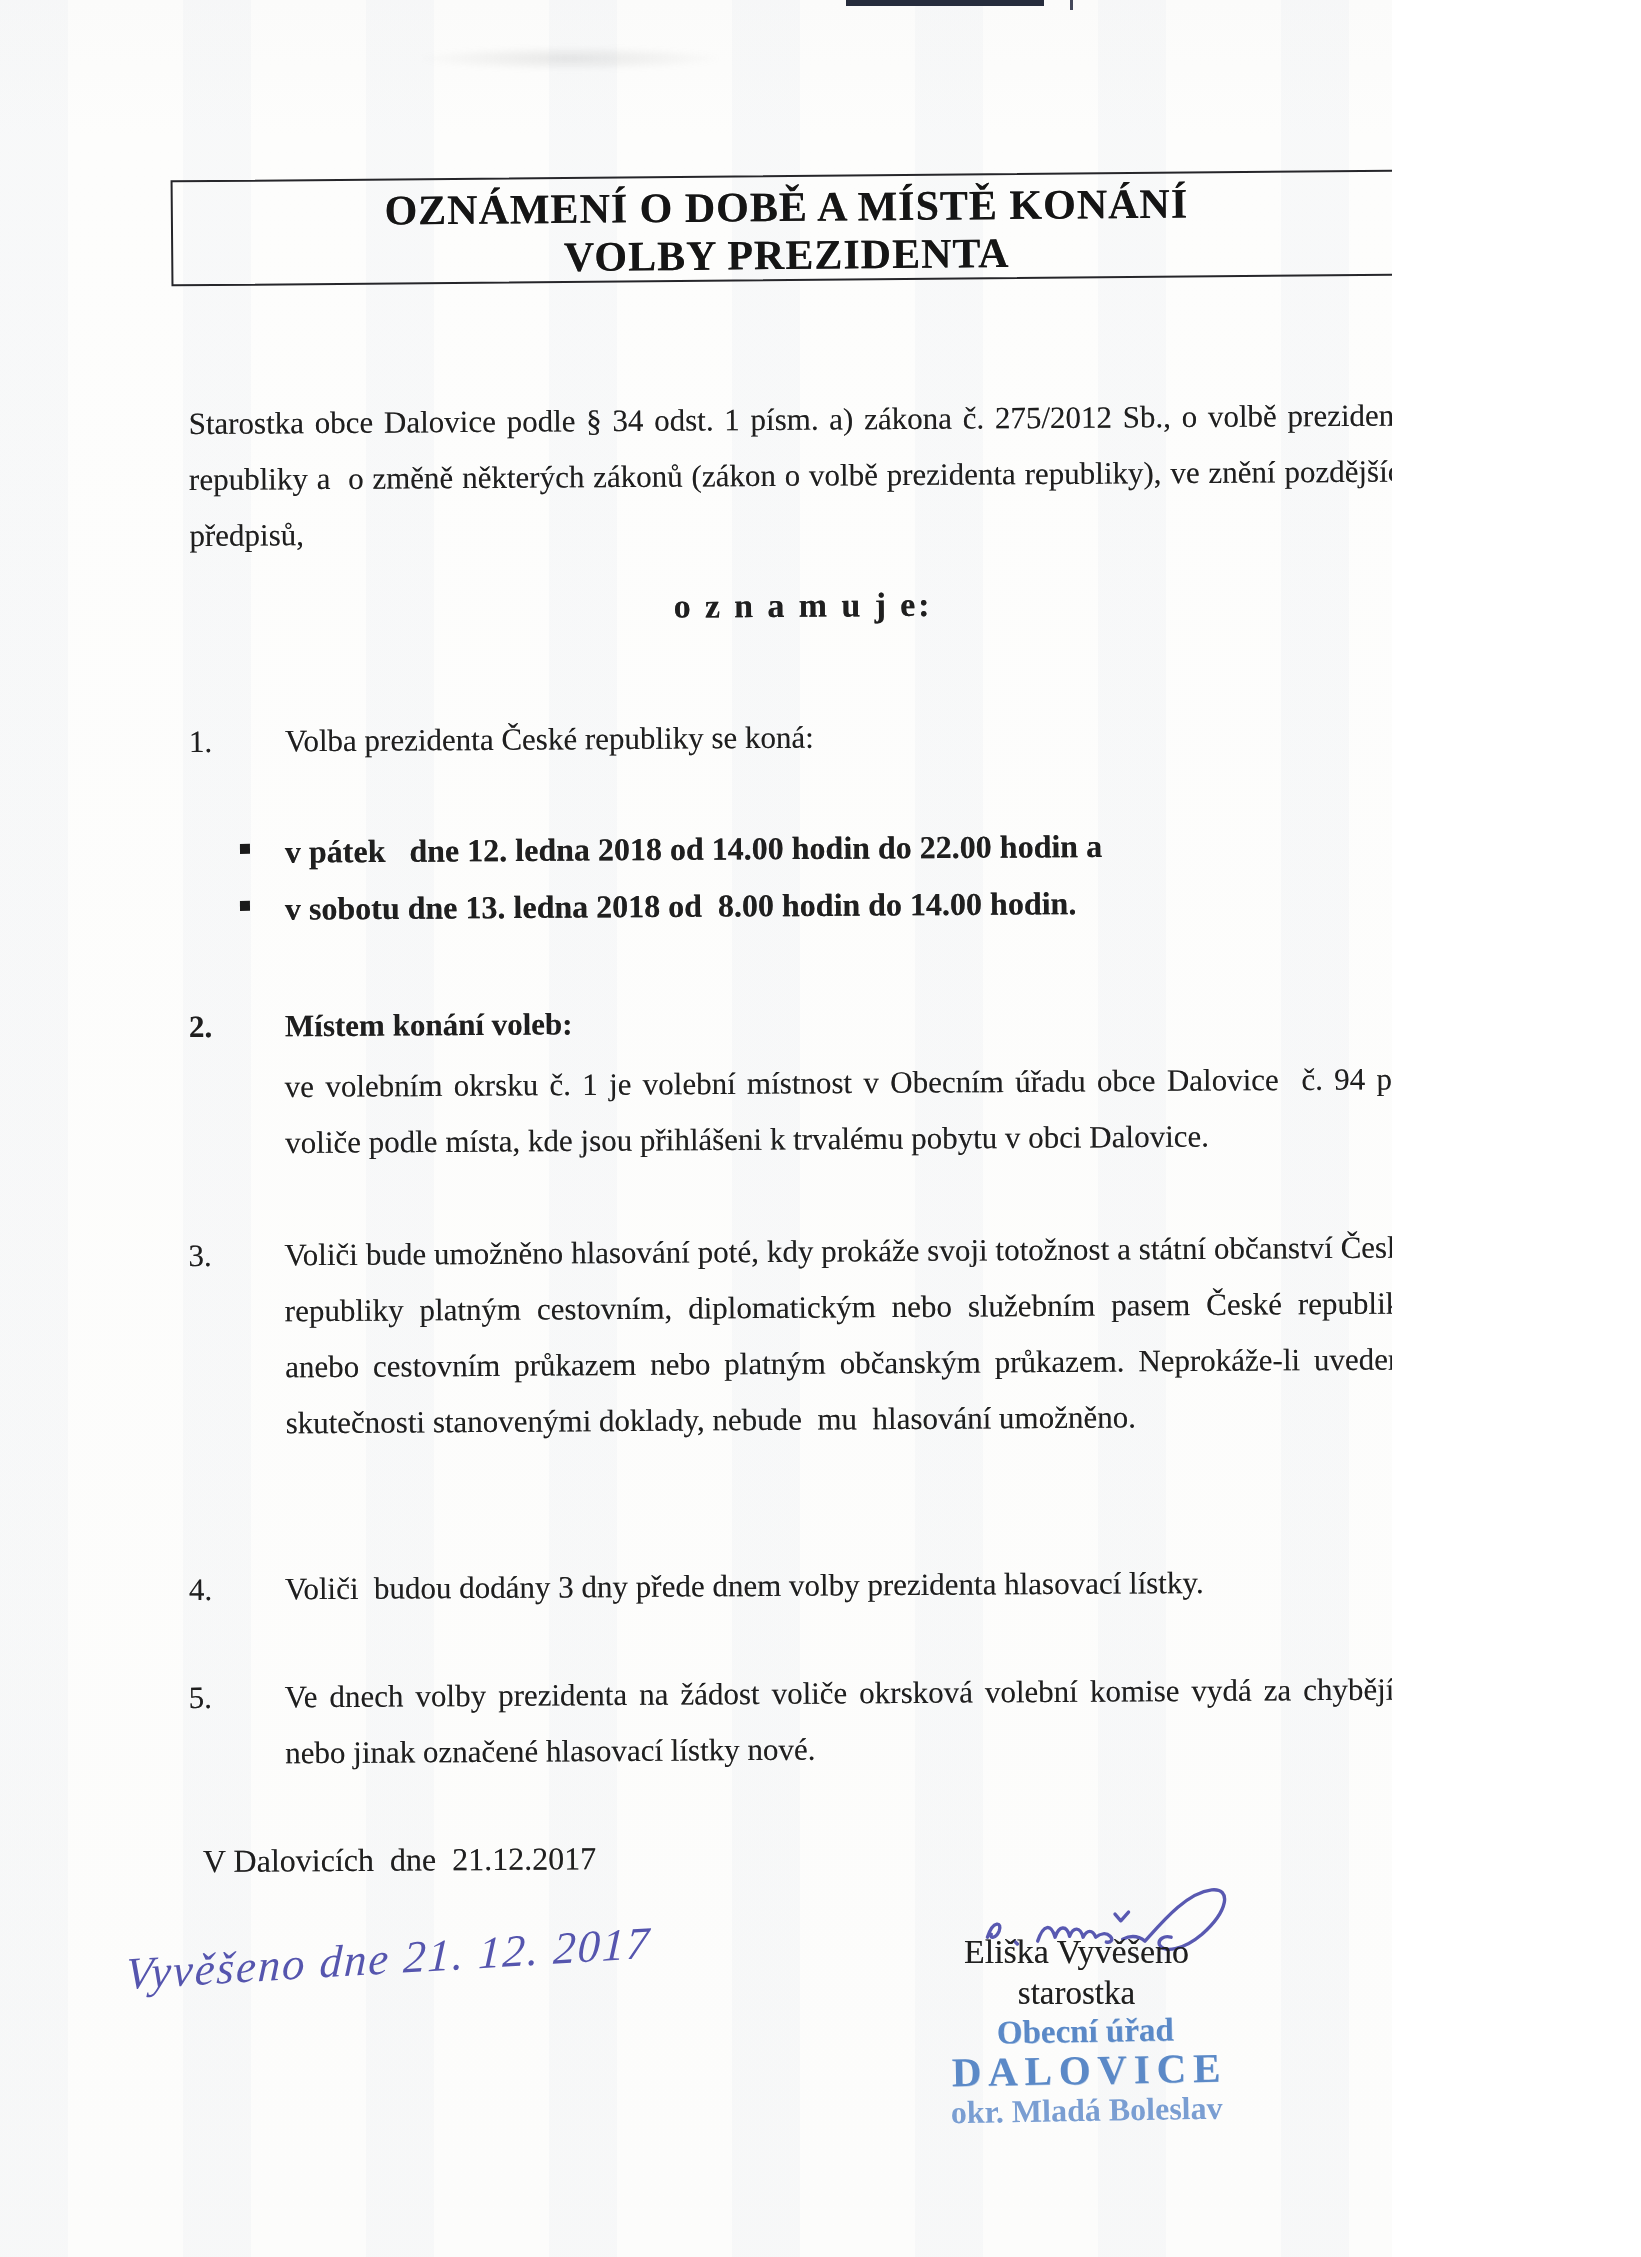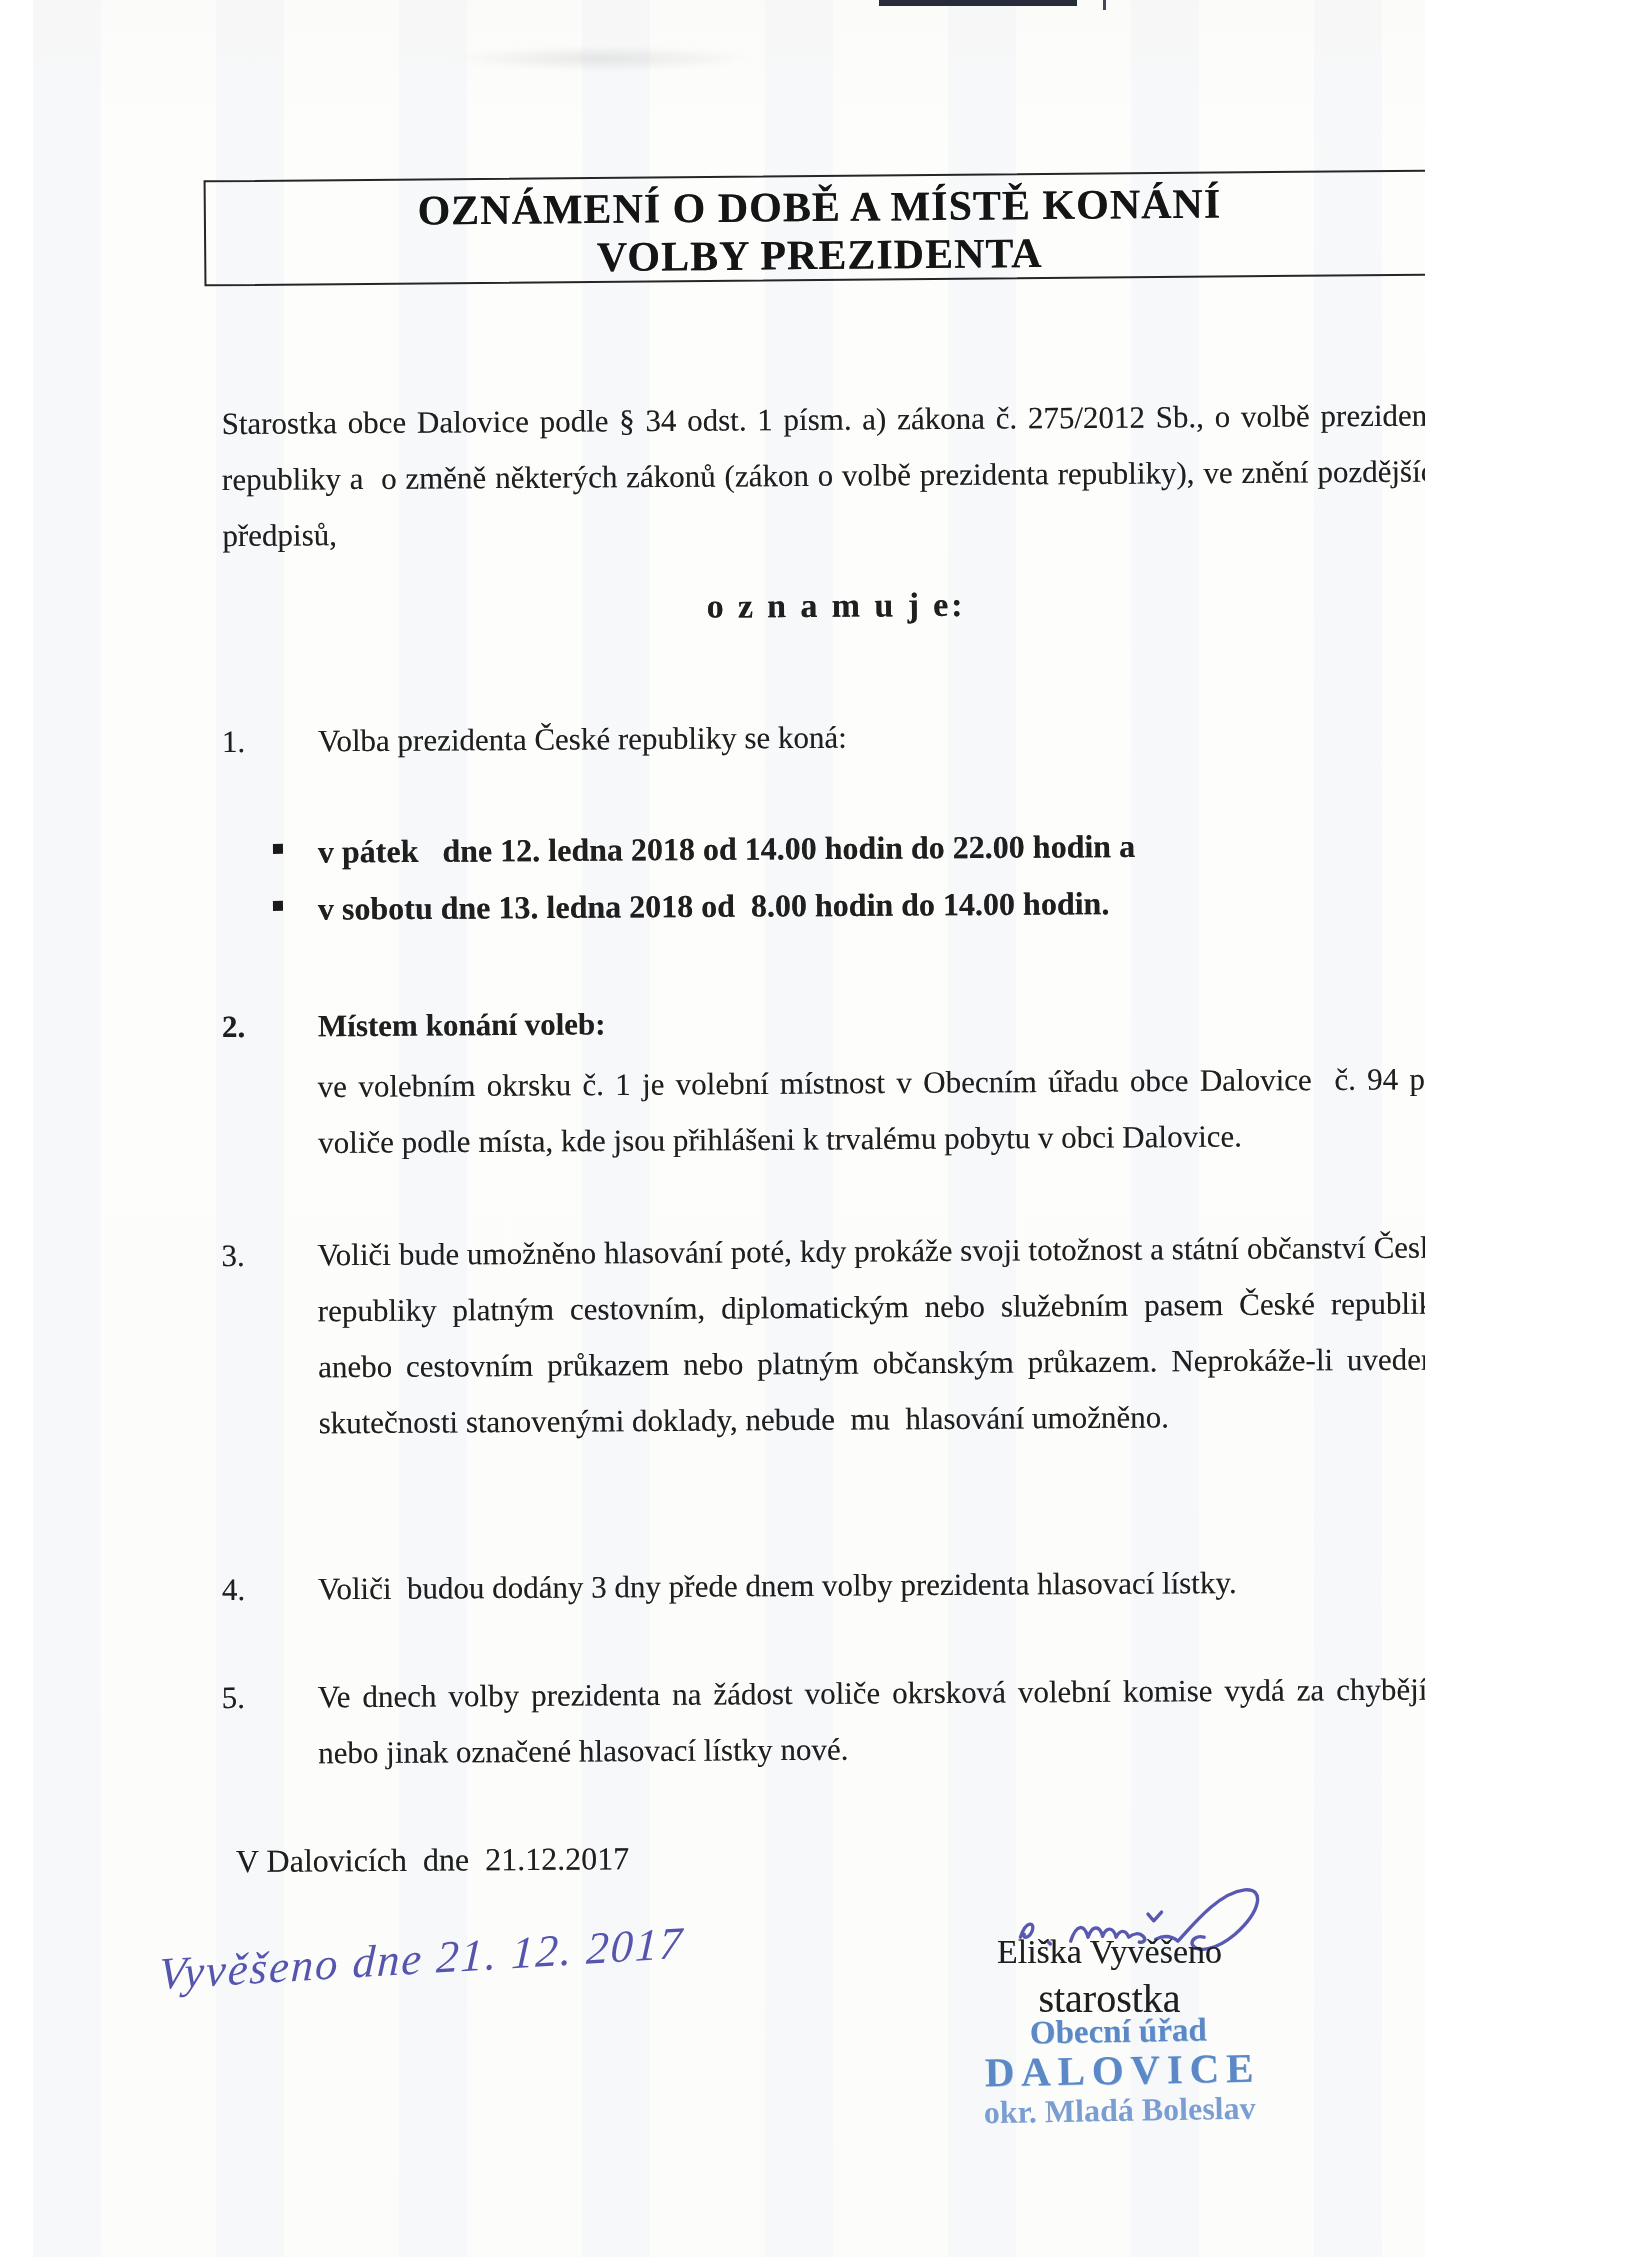--- a/index.html
+++ b/index.html
@@ -1,18 +1,18 @@
 <!DOCTYPE html>
 <html><head>
 <meta charset="utf-8">
 <style>
   html,body{margin:0;padding:0;}
   body{width:1641px;height:2257px;background:#ffffff;font-family:"Liberation Serif","DejaVu Serif",serif;}
   .page{position:relative;width:1392px;height:2257px;overflow:hidden;color:#1f1f1f;
-        background:linear-gradient(180deg,#fbfbfa 0%,#fdfdfc 6%,#fcfcfb 100%);margin-left:33px;}
+        background:linear-gradient(180deg,#fbfbfa 0%,#fdfdfc 6%,#fcfcfb 100%);}
   .streaks{position:absolute;inset:0;pointer-events:none;
         background:repeating-linear-gradient(90deg,rgba(228,232,238,0.22) 0 68px,rgba(255,255,255,0) 68px 183px);}
   .smudge-top{position:absolute;left:415px;top:46px;width:309px;height:25px;border-radius:50%;
         background:radial-gradient(ellipse at center,rgba(160,160,160,0.22),rgba(255,255,255,0) 70%);filter:blur(1.9px);}
   .artifact-top-bar{position:absolute;left:846px;top:0;width:198px;height:5.8px;background:#262c3c;}
   .artifact-top-tick{position:absolute;left:1070px;top:0;width:2.9px;height:9.7px;background:#44485a;}
   .artifact-corner{position:absolute;left:1628px;top:0;width:13.5px;height:8.7px;background:#15181f;}
   .artifact-edge-band{position:absolute;left:1595px;top:0;width:46px;height:100%;background:rgba(238,240,242,0.6);}
   .artifact-edge-line{position:absolute;left:1594px;top:0;width:1.9px;height:1419px;background:rgba(190,196,204,0.55);}
 
@@ -44,21 +44,21 @@
 
   .place-date{position:absolute;left:203px;top:1834px;font-size:32px;line-height:55px;white-space:pre;
         text-shadow:0 0 0.4px rgba(0,0,0,0.45);}
 
   .hand-note{position:absolute;left:126px;top:1948px;font-size:45px;font-style:italic;color:#4444a6;
         letter-spacing:1.9px;transform:rotate(-3.4deg) skewX(-6deg);transform-origin:left center;opacity:0.9;white-space:pre;}
 
   .signature-wrap{position:absolute;left:970px;top:1881px;width:290px;height:97px;}
   .signer-name{position:absolute;left:917px;top:1933px;width:319px;text-align:center;font-size:34px;
         text-shadow:0 0 0.4px rgba(0,0,0,0.45);}
-  .signer-role{position:absolute;left:917px;top:1975px;width:319px;text-align:center;font-size:40px;
+  .signer-role{position:absolute;left:917px;top:1975px;width:319px;text-align:center;font-size:33px;
         text-shadow:0 0 0.4px rgba(0,0,0,0.45);}
 
   .stamp{position:absolute;left:912px;top:2014px;width:348px;text-align:center;transform:rotate(-1deg);
         color:#4e80c3;opacity:0.92;}
   .stamp-line1{font-size:33px;font-weight:700;line-height:35px;text-shadow:0 0 1px rgba(255,255,255,0.7),0.5px 0.5px 0 rgba(78,128,195,0.5);}
   .stamp-line2{font-size:41px;font-weight:700;line-height:43px;letter-spacing:6.8px;padding-left:6.8px;
         text-shadow:0 0 1px rgba(255,255,255,0.7),0.5px 0.5px 0 rgba(78,128,195,0.5);}
   .stamp-line3{font-size:32px;font-weight:700;line-height:36px;color:#7097cf;
         text-shadow:0 0 1px rgba(255,255,255,0.8);}
 </style>

